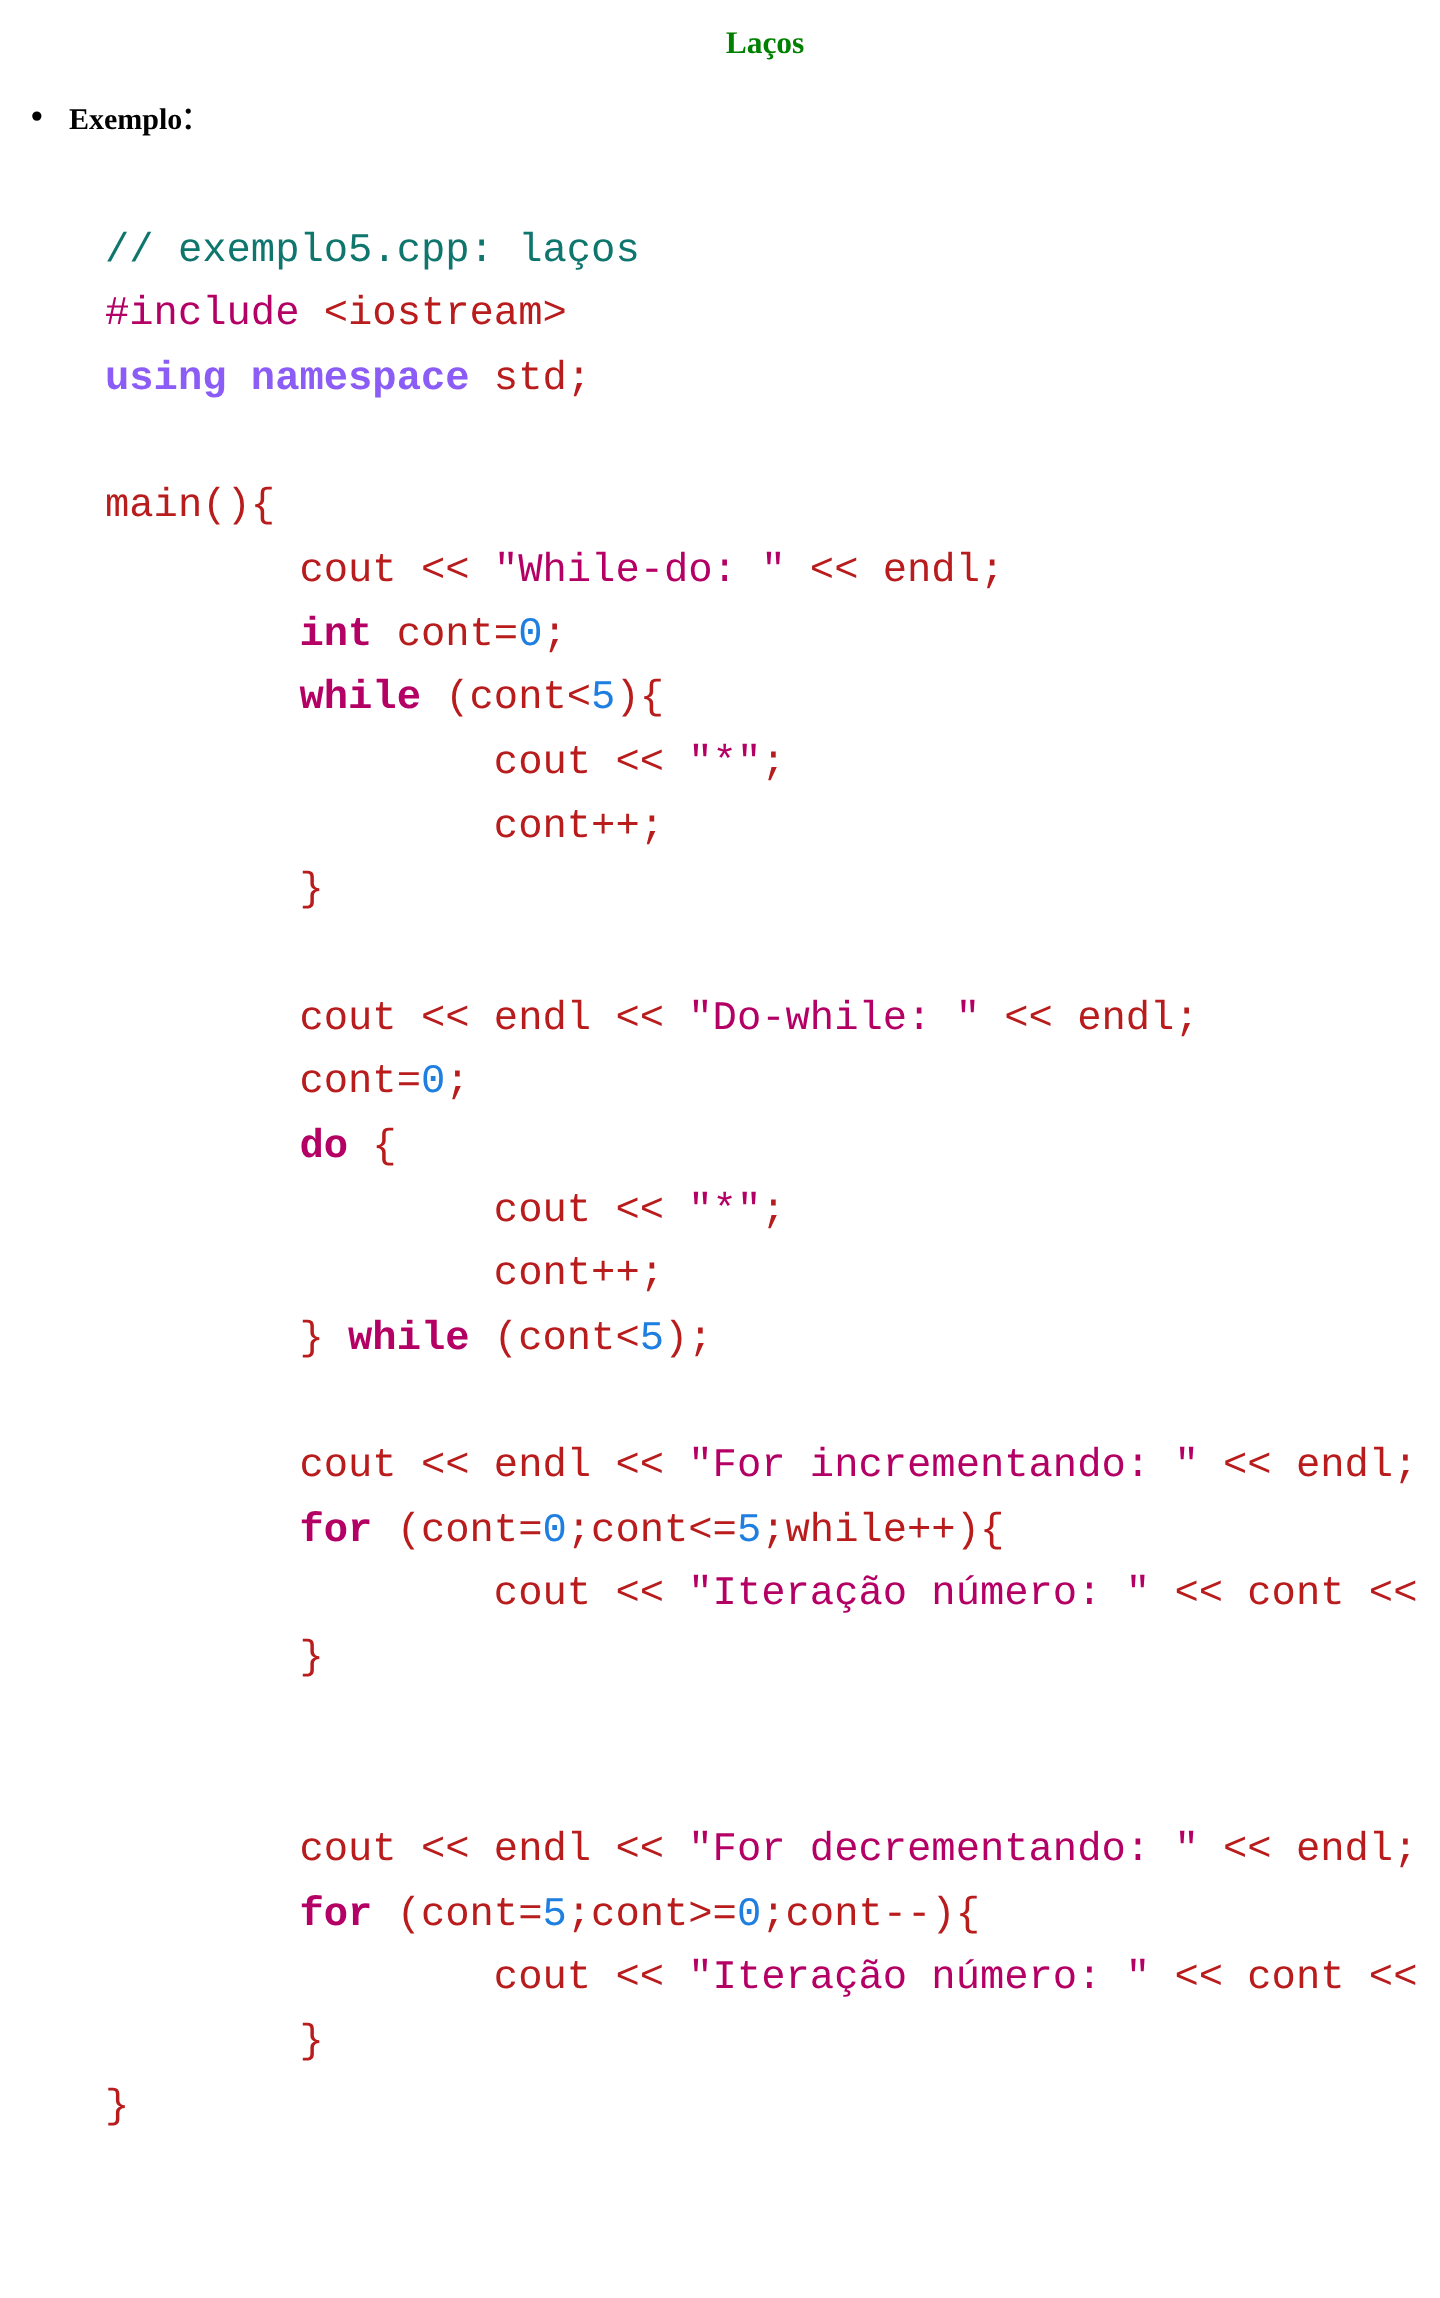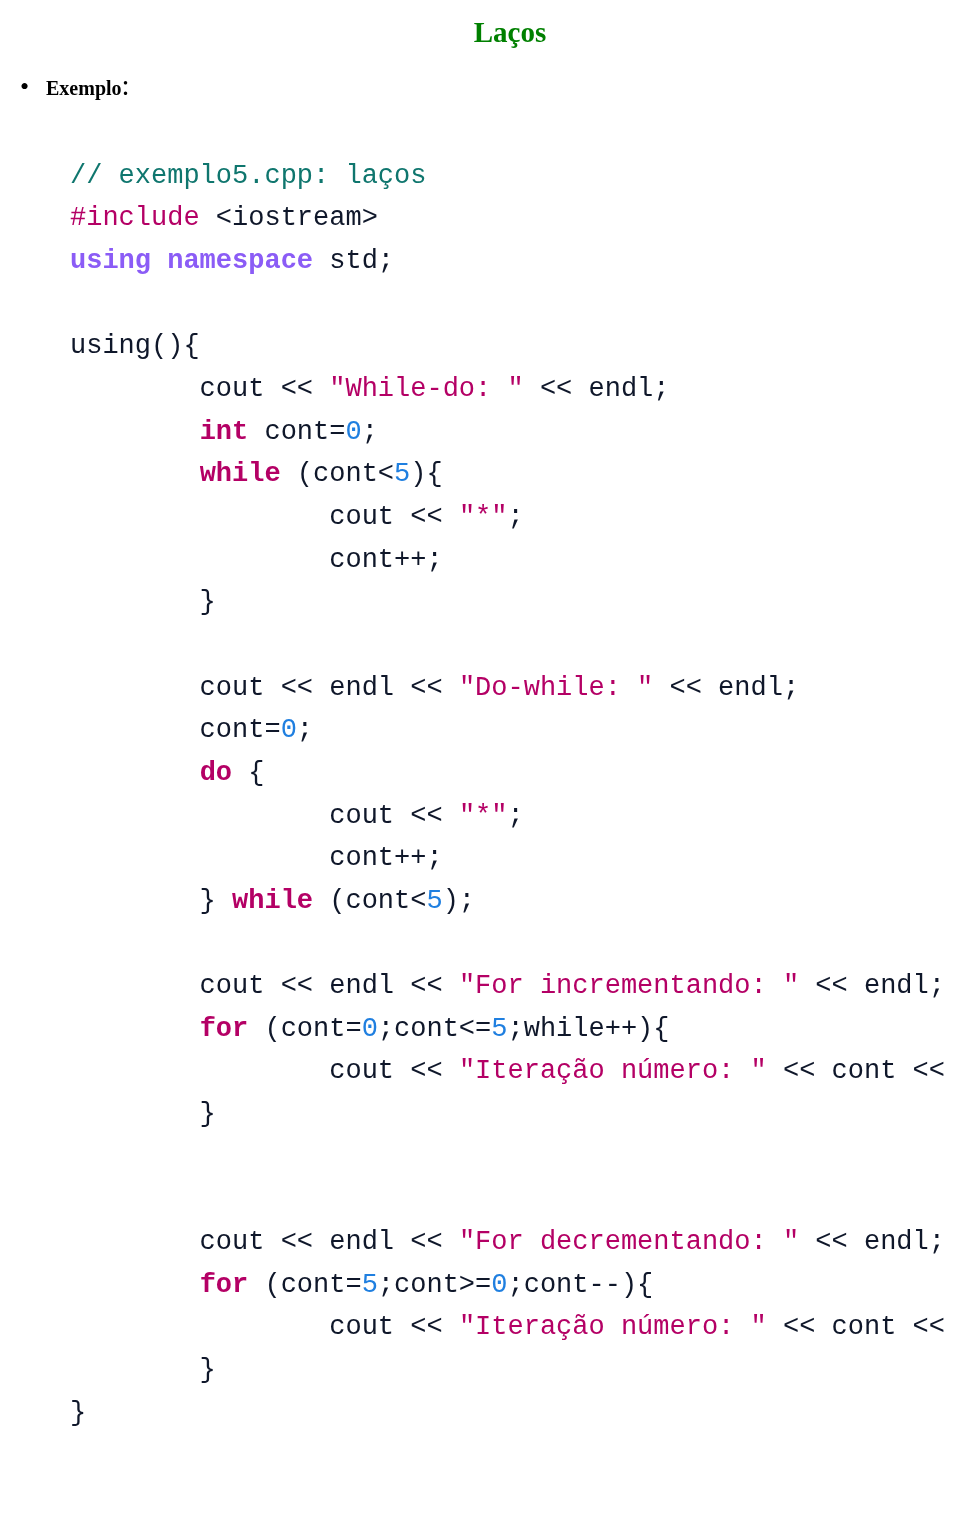--- a/index.html
+++ b/index.html
@@ -13,21 +13,21 @@
       font-family: Georgia, "Times New Roman", serif;
       width: 960px;
       height: 1532px;
       position: relative;
       padding: 16px 20px;
     }
 
     .title {
       color: #008000;
       font-weight: bold;
-      font-size: 29px;
+      font-size: 21px;
       text-align: center;
       margin-bottom: 20px;
       margin-left: 60px;
     }
 
     .bullet-row {
       display: flex;
       align-items: baseline;
       margin-bottom: 10px;
     }
@@ -58,40 +58,40 @@
       white-space: pre;
     }
 
     .comment { color: #0f766e; }
     .preproc { color: #b40065; }
     .keyword { color: #b40065; font-weight: bold; }
     .usingkw { color: #8b5cf6; font-weight: bold; }
     .type { color: #b40065; font-weight: bold; }
     .str { color: #b40065; }
     .num { color: #1f7fe0; }
-    .plain { color: #0f172a; }
+    .plain { color: #b91c1c; }
   </style>
 </head>
 <body>
 
 <div class="title">Laços</div>
 
 <div class="bullet-row">
   <span class="bullet">•</span>
   <span>
     <span class="example-label">Exemplo</span><span class="example-colon">:</span>
   </span>
 </div>
 
 <div class="code-block">
 <span class="comment">// exemplo5.cpp: laços</span>
 <span class="preproc">#include</span><span class="plain"> &lt;iostream&gt;</span>
 <span class="usingkw">using namespace</span><span class="plain"> std;</span>
 <span> </span>
-<span class="plain">using(){</span>
+<span class="plain">main(){</span>
 <span class="plain">        cout &lt;&lt; </span><span class="str">"While-do: "</span><span class="plain"> &lt;&lt; endl;</span>
 <span class="plain">        </span><span class="type">int</span><span class="plain"> cont=</span><span class="num">0</span><span class="plain">;</span>
 <span class="plain">        </span><span class="keyword">while</span><span class="plain"> (cont&lt;</span><span class="num">5</span><span class="plain">){</span>
 <span class="plain">                cout &lt;&lt; </span><span class="str">"*"</span><span class="plain">;</span>
 <span class="plain">                cont++;</span>
 <span class="plain">        }</span>
 <span> </span>
 <span class="plain">        cout &lt;&lt; endl &lt;&lt; </span><span class="str">"Do-while: "</span><span class="plain"> &lt;&lt; endl;</span>
 <span class="plain">        cont=</span><span class="num">0</span><span class="plain">;</span>
 <span class="plain">        </span><span class="keyword">do</span><span class="plain"> {</span>

